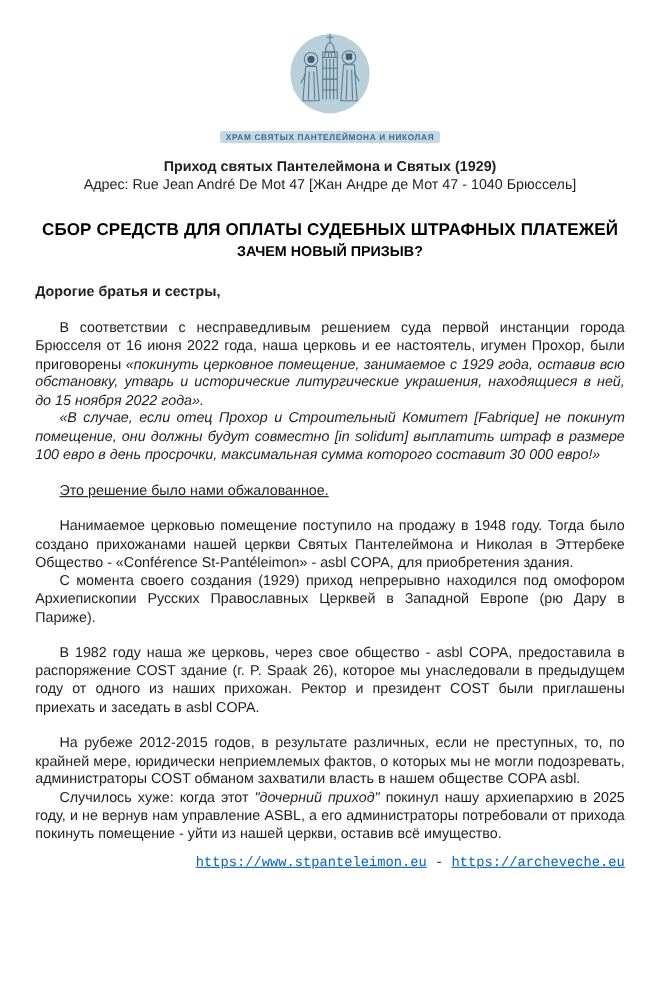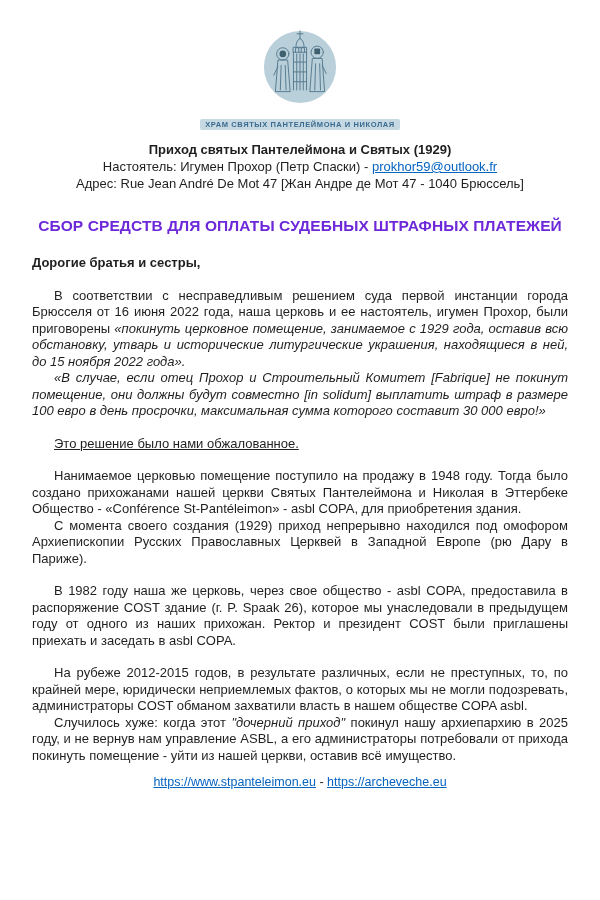--- a/index.html
+++ b/index.html
@@ -26,32 +26,32 @@
     color:#3a6b8e;background:#c6d9e3;
     padding:1px 5px;border-radius:2px;
   }
   
   .header{margin-top:10px;text-align:center;line-height:17px;font-size:13px;}
   .header .bold{font-weight:bold;}
   .header a, .footer a{
     color:#0563c1;text-decoration:underline;cursor:pointer;
   }
   
-  .doc-title{margin-top:25px;text-align:center;color:#6d28d9;}
+  .doc-title{margin-top:25px;text-align:center;color:#000000;}
   .doc-title .t1{font-size:15.5px;font-weight:600;letter-spacing:.1px;line-height:18px;}
   .doc-title .t2{font-size:13px;font-weight:600;line-height:17px;margin-top:1px;}
   
   .body-text{margin-top:20px;font-size:13px;line-height:16.5px;text-align:justify;}
   .body-text p{margin:0;text-indent:22px;}
   .body-text p.gap{margin-top:16px;}
   .salutation{font-weight:bold;text-indent:0 !important;text-align:left;}
   .quote{font-style:italic;}
   .underlined{text-decoration:underline;}
   
-  .footer{margin-top:10px;text-align:center;font-size:12.5px;line-height:16px;}
+  .footer{margin-top:10px;text-align:right;font-size:12.5px;line-height:16px;font-family:Liberation Mono, monospace;}
 </style>
 </head>
 <body>
 
 <div class="page">
 
   <div class="logo-wrap">
     <svg class="logo-svg" viewBox="0 0 100 100">
       <circle cx="50" cy="50" r="44" fill="#b9cfda"></circle>
       <g stroke="#587b90" stroke-width="1.2" fill="none" stroke-linecap="round">
@@ -93,28 +93,26 @@
     </svg>
     <span class="logo-caption">
       <span>ХРАМ СВЯТЫХ ПАНТЕЛЕЙМОНА И НИКОЛАЯ</span>
     </span>
   </div>
 
   <div class="header">
     <div>
       <span class="bold">Приход святых Пантелеймона и Святых</span><span class="bold"> (1929)</span>
     </div>
-    <div>
-      <span>Настоятель: Игумен Прохор (Петр Спаски) - </span><a>prokhor59@outlook.fr</a>
-    </div>
     <div>Адрес: Rue Jean André De Mot 47 [Жан Андре де Мот 47 - 1040 Брюссель]</div>
   </div>
 
   <div class="doc-title">
     <div class="t1">СБОР СРЕДСТВ ДЛЯ ОПЛАТЫ СУДЕБНЫХ ШТРАФНЫХ ПЛАТЕЖЕЙ</div>
+    <div class="t2">ЗАЧЕМ НОВЫЙ ПРИЗЫВ?</div>
   </div>
 
   <div class="body-text">
 
     <p class="salutation">Дорогие братья и сестры,</p>
 
     <p class="gap">
       <span>В соответствии с несправедливым решением суда первой инстанции города Брюсселя от 16 июня 2022 года, наша церковь и ее настоятель, игумен Прохор, были приговорены </span><span class="quote">«покинуть церковное помещение, занимаемое с 1929 года, оставив всю обстановку, утварь и исторические литургические украшения, находящиеся в ней, до 15 ноября 2022 года».</span>
     </p>
 

